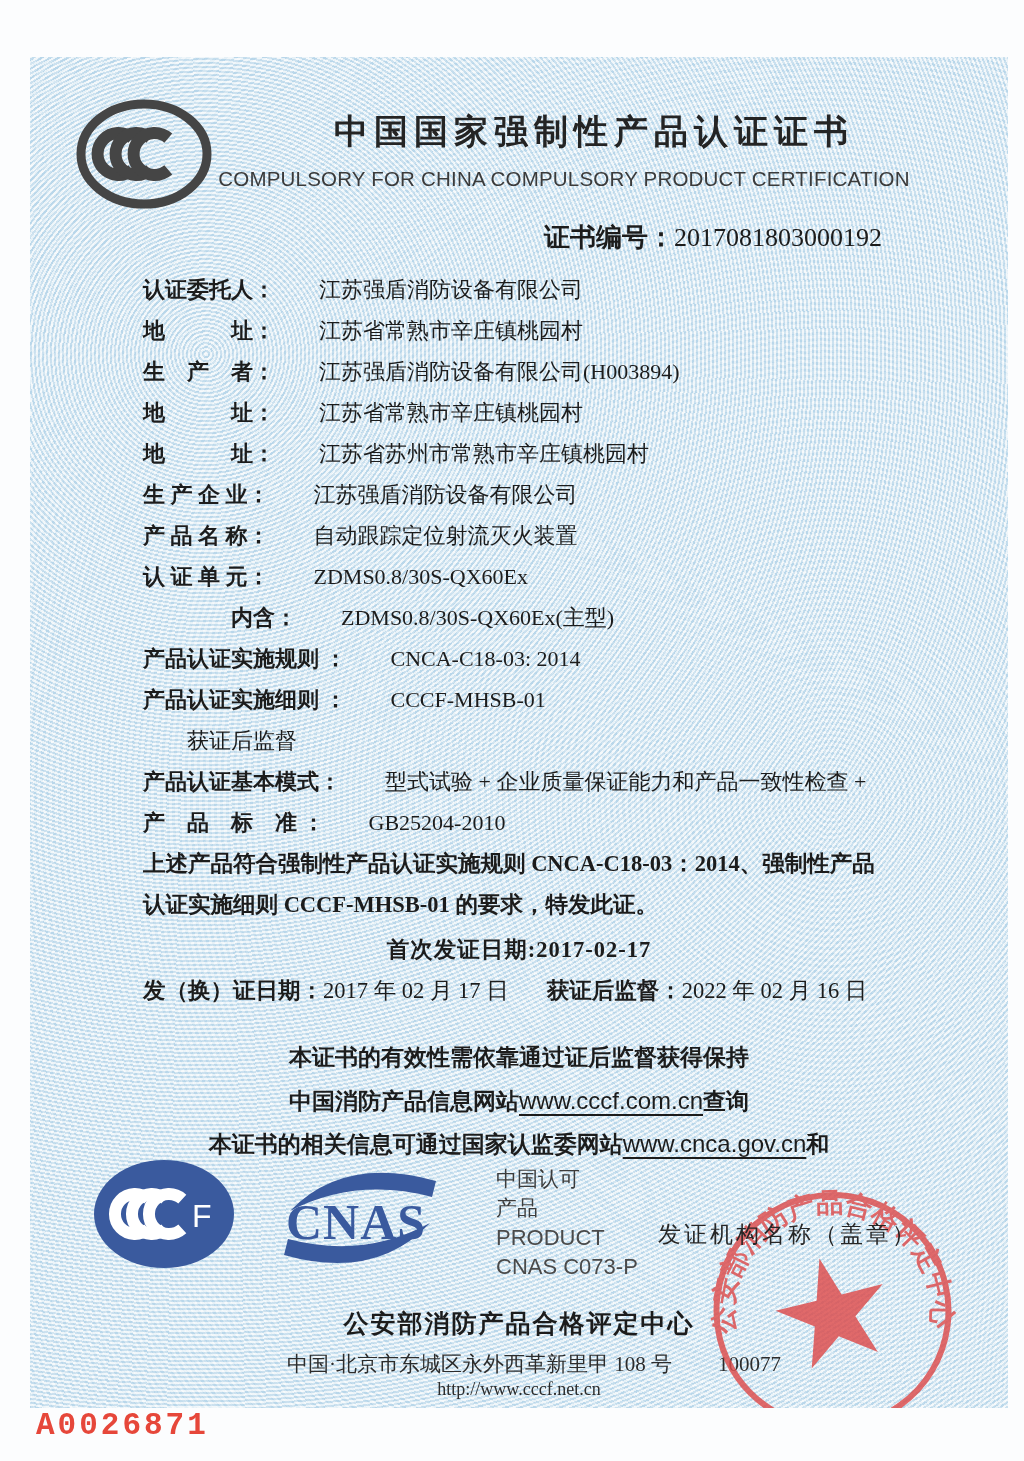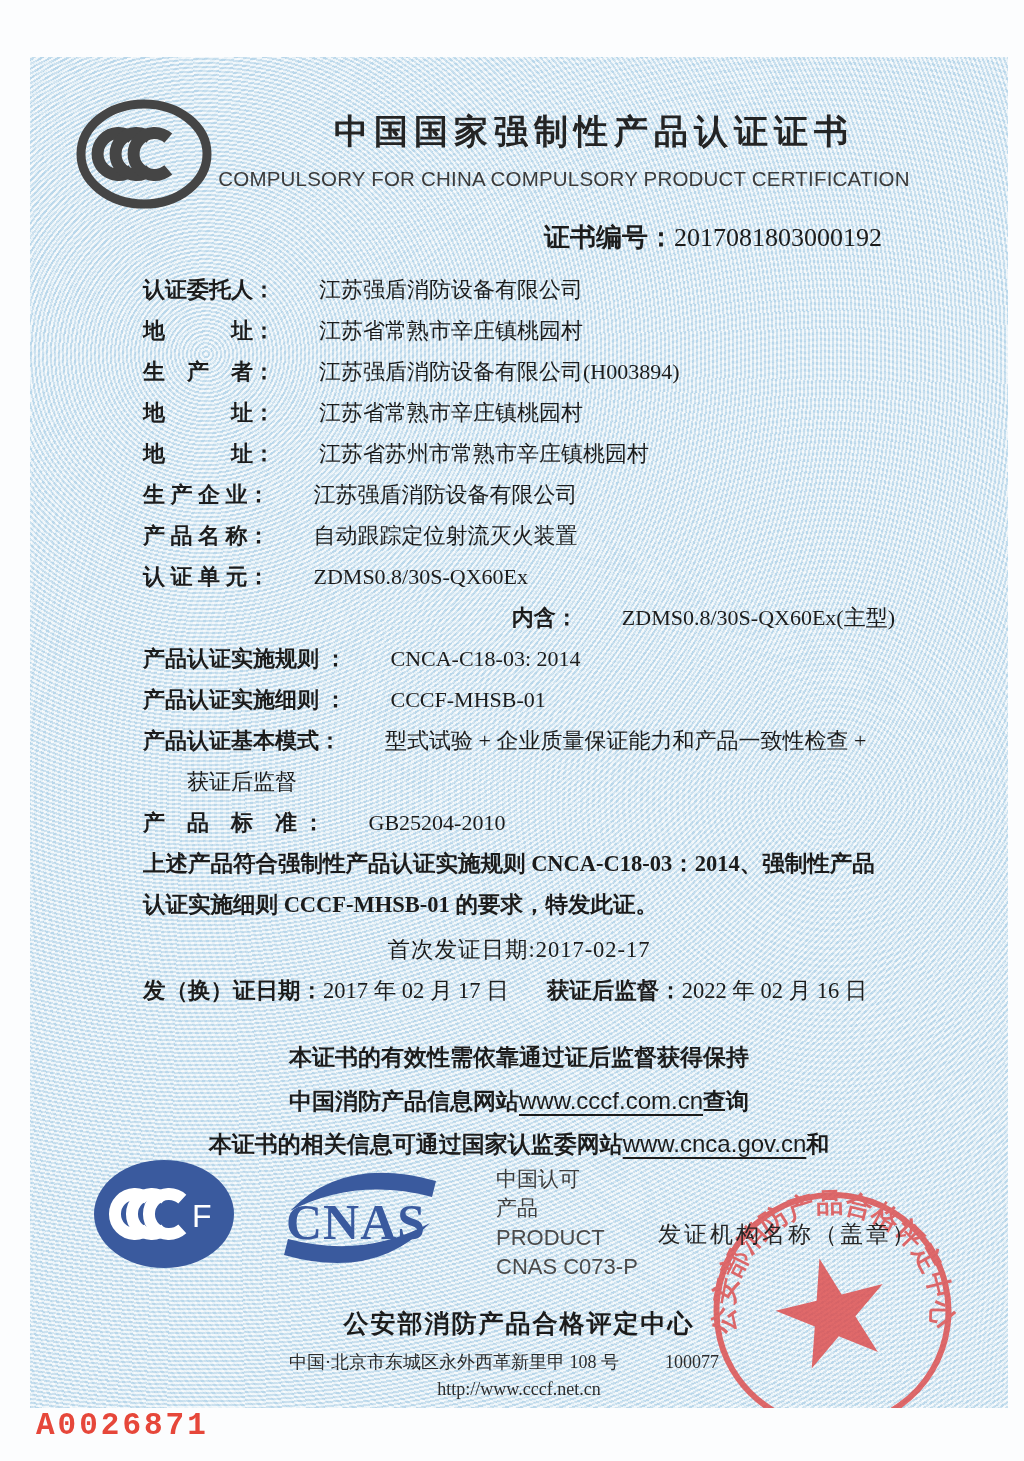--- a/index.html
+++ b/index.html
@@ -41,28 +41,28 @@
   }
   .cert-no{
     position:absolute;right:126px;top:163px;font-size:26px;white-space:nowrap;
   }
   .cert-no .lbl{font-weight:700;}
   
   .fields{position:absolute;left:113px;top:212px;width:752px;font-size:22px;}
   .row{line-height:41px;white-space:nowrap;}
   .row .lbl{font-weight:700;}
   .row .val{font-weight:400;padding-left:44px;}
-  .row.indent{padding-left:88px;text-align:right;}
+  .row.indent{padding-left:88px;}
   .para{
     position:absolute;left:113px;top:786px;width:748px;
     font-size:22.5px;font-weight:700;line-height:41px;
   }
   .first-issue{
     position:absolute;left:113px;top:877px;width:752px;text-align:center;
-    font-size:22.5px;font-weight:400;letter-spacing:1px;white-space:nowrap;
+    font-size:22.5px;font-weight:700;letter-spacing:1px;white-space:nowrap;
   }
   .issue-line{
     position:absolute;left:113px;top:918px;width:752px;font-size:22.5px;white-space:nowrap;
   }
   .issue-line .lbl{font-weight:700;}
   .issue-line .gap{display:inline-block;width:38px;}
   
   .notices{
     position:absolute;left:49px;top:980px;width:880px;text-align:center;
     font-size:23px;line-height:42.5px;font-weight:600;
@@ -83,22 +83,22 @@
     position:absolute;left:628px;top:1162px;font-size:23px;letter-spacing:3px;
     color:#262626;white-space:nowrap;z-index:3;text-align:right;
   }
   .stamp{position:absolute;left:652px;top:1102px;width:300px;height:300px;opacity:.82;z-index:2;transform:rotate(-14deg);}
   
   .issuer-name{
     position:absolute;left:49px;top:1250px;width:880px;text-align:center;
     font-size:25px;font-weight:700;letter-spacing:2px;
   }
   .issuer-addr{
-    position:absolute;left:34px;top:1293px;width:880px;text-align:center;
-    font-size:18px;color:#2c2c2c;white-space:nowrap;
+    position:absolute;left:64px;top:1293px;width:880px;text-align:center;
+    font-size:21px;color:#2c2c2c;white-space:nowrap;
   }
   .issuer-addr .post{display:inline-block;margin-left:46px;}
   .issuer-web{
     position:absolute;left:49px;top:1322px;width:880px;text-align:center;
     font-size:18px;color:#2c2c2c;
   }
   
   .serial{
     position:absolute;left:36px;top:1408px;
     font-family:"Liberation Mono","DejaVu Sans Mono",monospace;
@@ -131,22 +131,22 @@
       <div class="row"><span class="lbl">地　　　址：</span><span class="val">江苏省常熟市辛庄镇桃园村</span></div>
       <div class="row"><span class="lbl">生　产　者：</span><span class="val">江苏强盾消防设备有限公司(H003894)</span></div>
       <div class="row"><span class="lbl">地　　　址：</span><span class="val">江苏省常熟市辛庄镇桃园村</span></div>
       <div class="row"><span class="lbl">地　　　址：</span><span class="val">江苏省苏州市常熟市辛庄镇桃园村</span></div>
       <div class="row"><span class="lbl">生 产 企 业：</span><span class="val">江苏强盾消防设备有限公司</span></div>
       <div class="row"><span class="lbl">产 品 名 称：</span><span class="val">自动跟踪定位射流灭火装置</span></div>
       <div class="row"><span class="lbl">认 证 单 元：</span><span class="val">ZDMS0.8/30S-QX60Ex</span></div>
       <div class="row indent"><span class="lbl">内含：</span><span class="val">ZDMS0.8/30S-QX60Ex(主型)</span></div>
       <div class="row"><span class="lbl">产品认证实施规则 ：</span><span class="val">CNCA-C18-03: 2014</span></div>
       <div class="row"><span class="lbl">产品认证实施细则 ：</span><span class="val">CCCF-MHSB-01</span></div>
+      <div class="row"><span class="lbl"></span><span class="val">获证后监督</span></div>
       <div class="row"><span class="lbl">产品认证基本模式：</span><span class="val">型式试验 + 企业质量保证能力和产品一致性检查 +</span></div>
-      <div class="row"><span class="lbl"></span><span class="val">获证后监督</span></div>
       <div class="row"><span class="lbl">产　品　标　准 ：</span><span class="val">GB25204-2010</span></div>
     </div>
 
   <div class="para">上述产品符合强制性产品认证实施规则 CNCA-C18-03：2014、强制性产品认证实施细则 CCCF-MHSB-01 的要求，特发此证。</div>
 
   <div class="first-issue">首次发证日期:2017-02-17</div>
 
   <div class="issue-line">
     <span class="lbl">发（换）证日期：</span><span>2017 年 02 月 17 日</span><span class="gap"></span><span class="lbl">获证后监督：</span><span>2022 年 02 月 16 日</span>
   </div>

